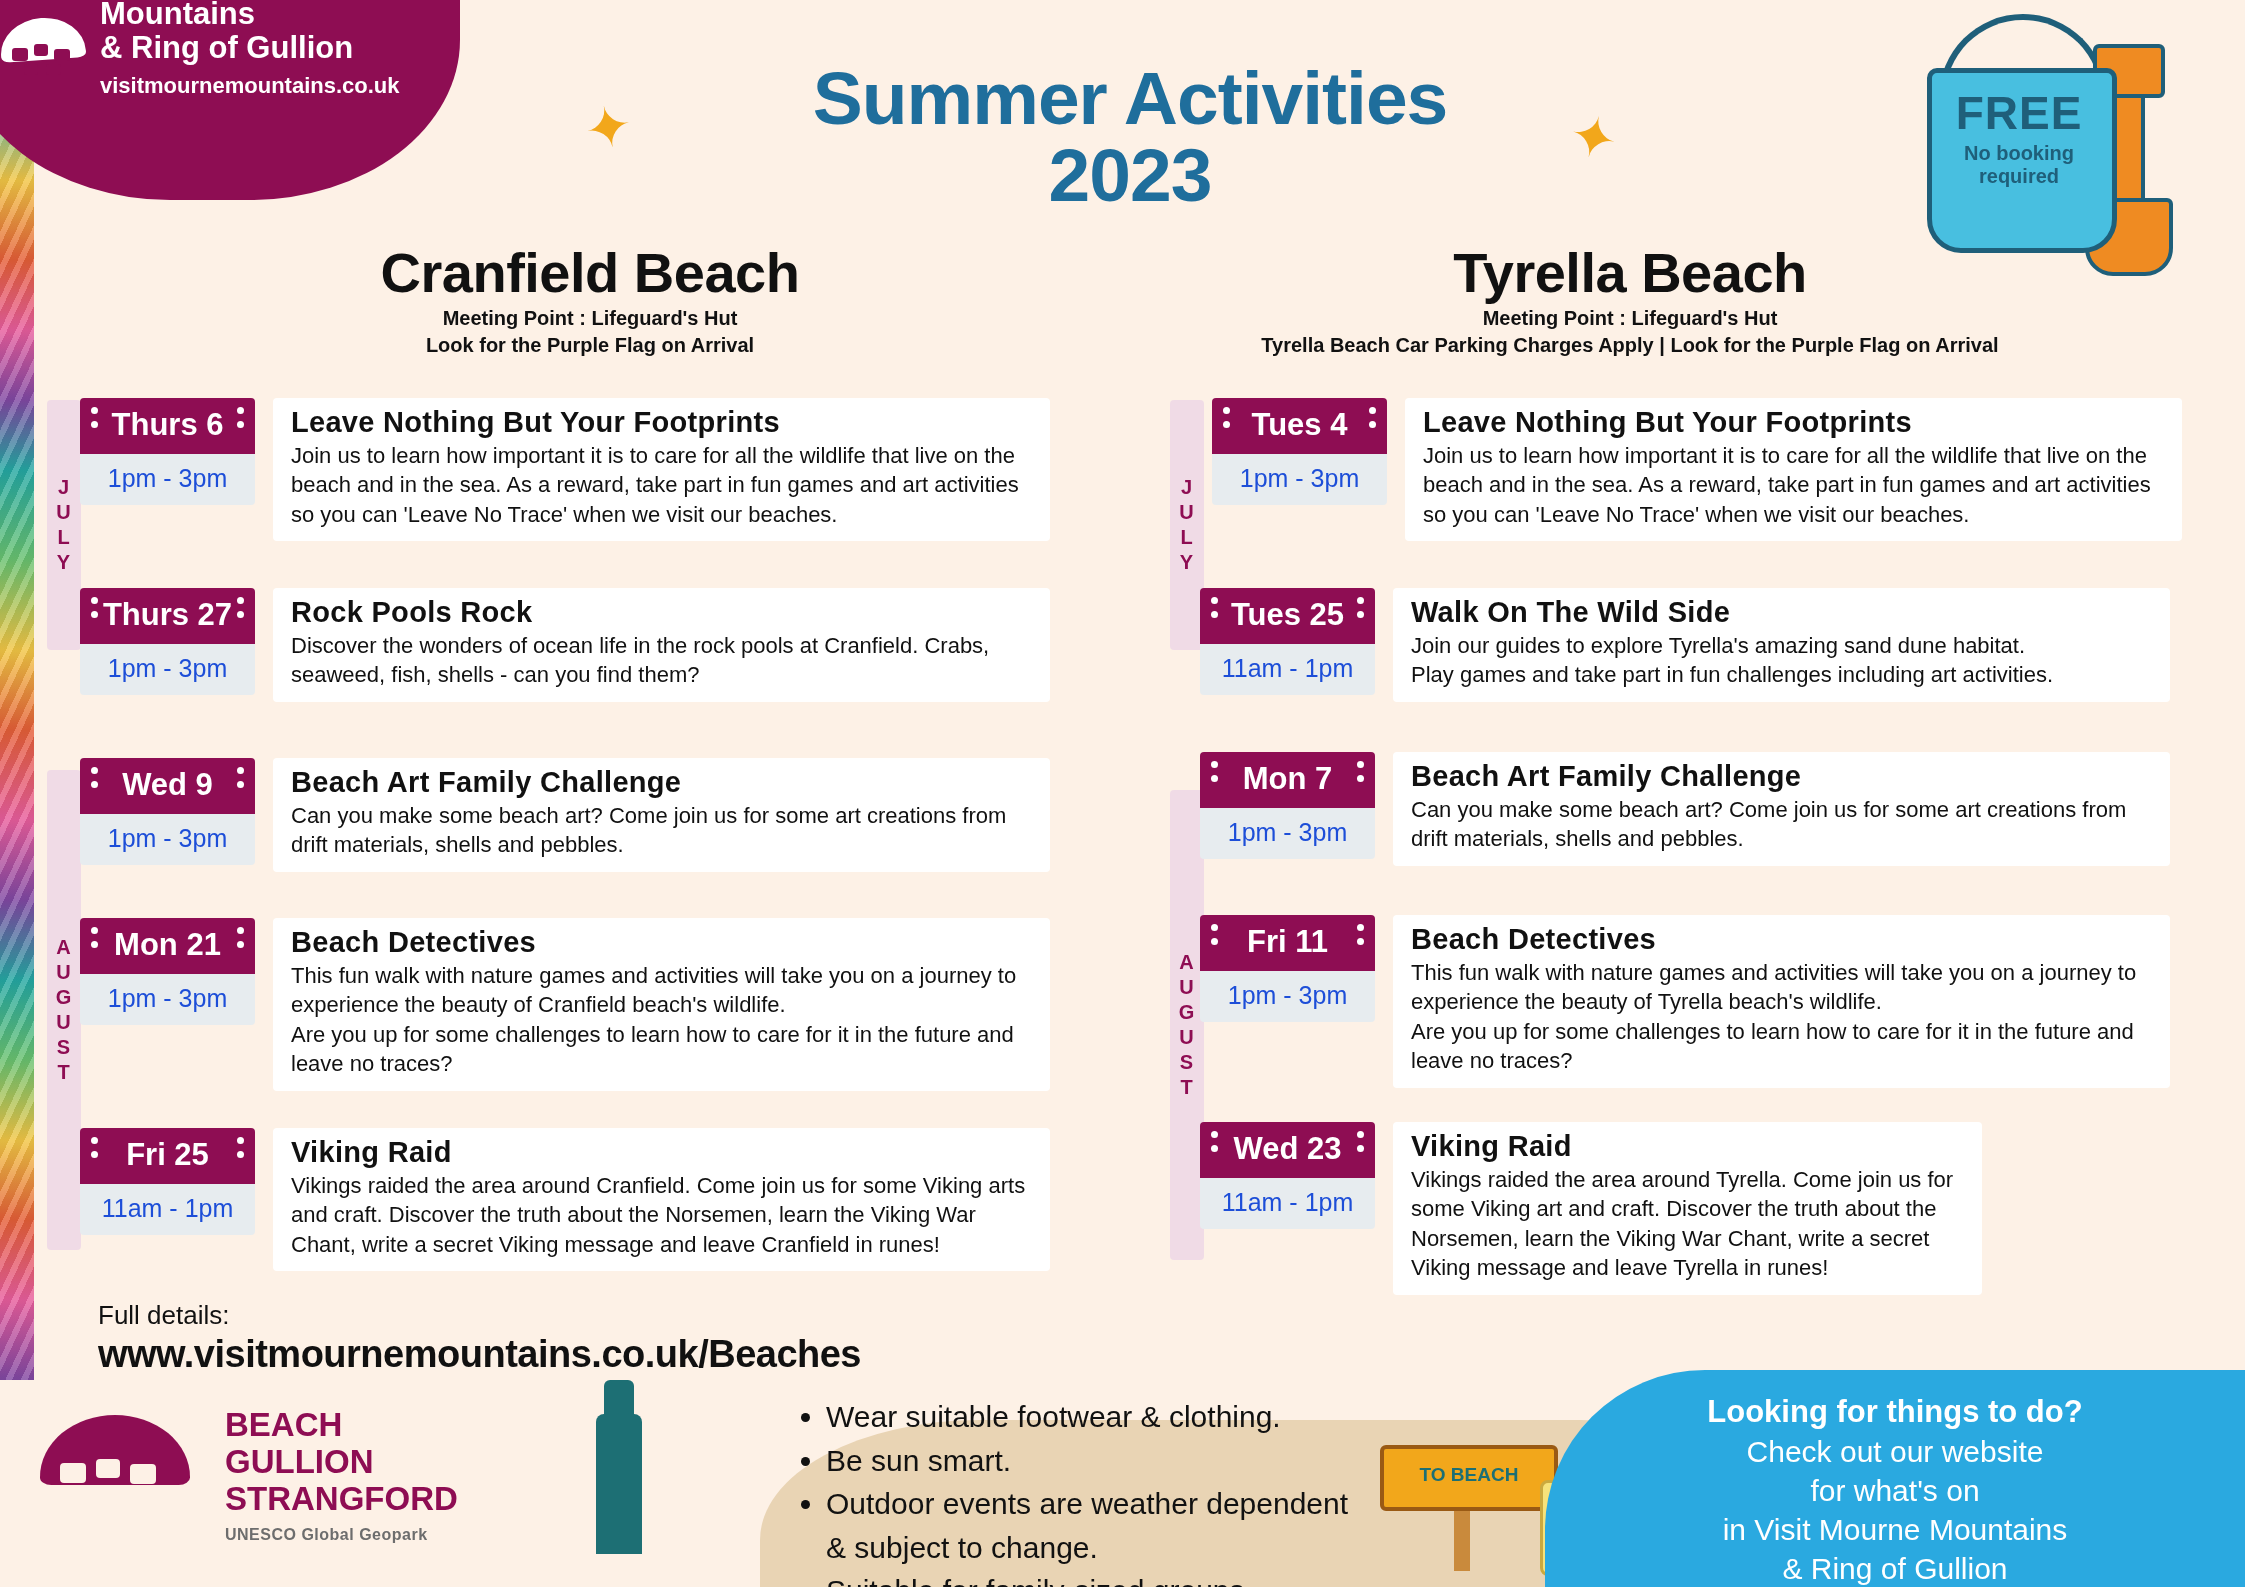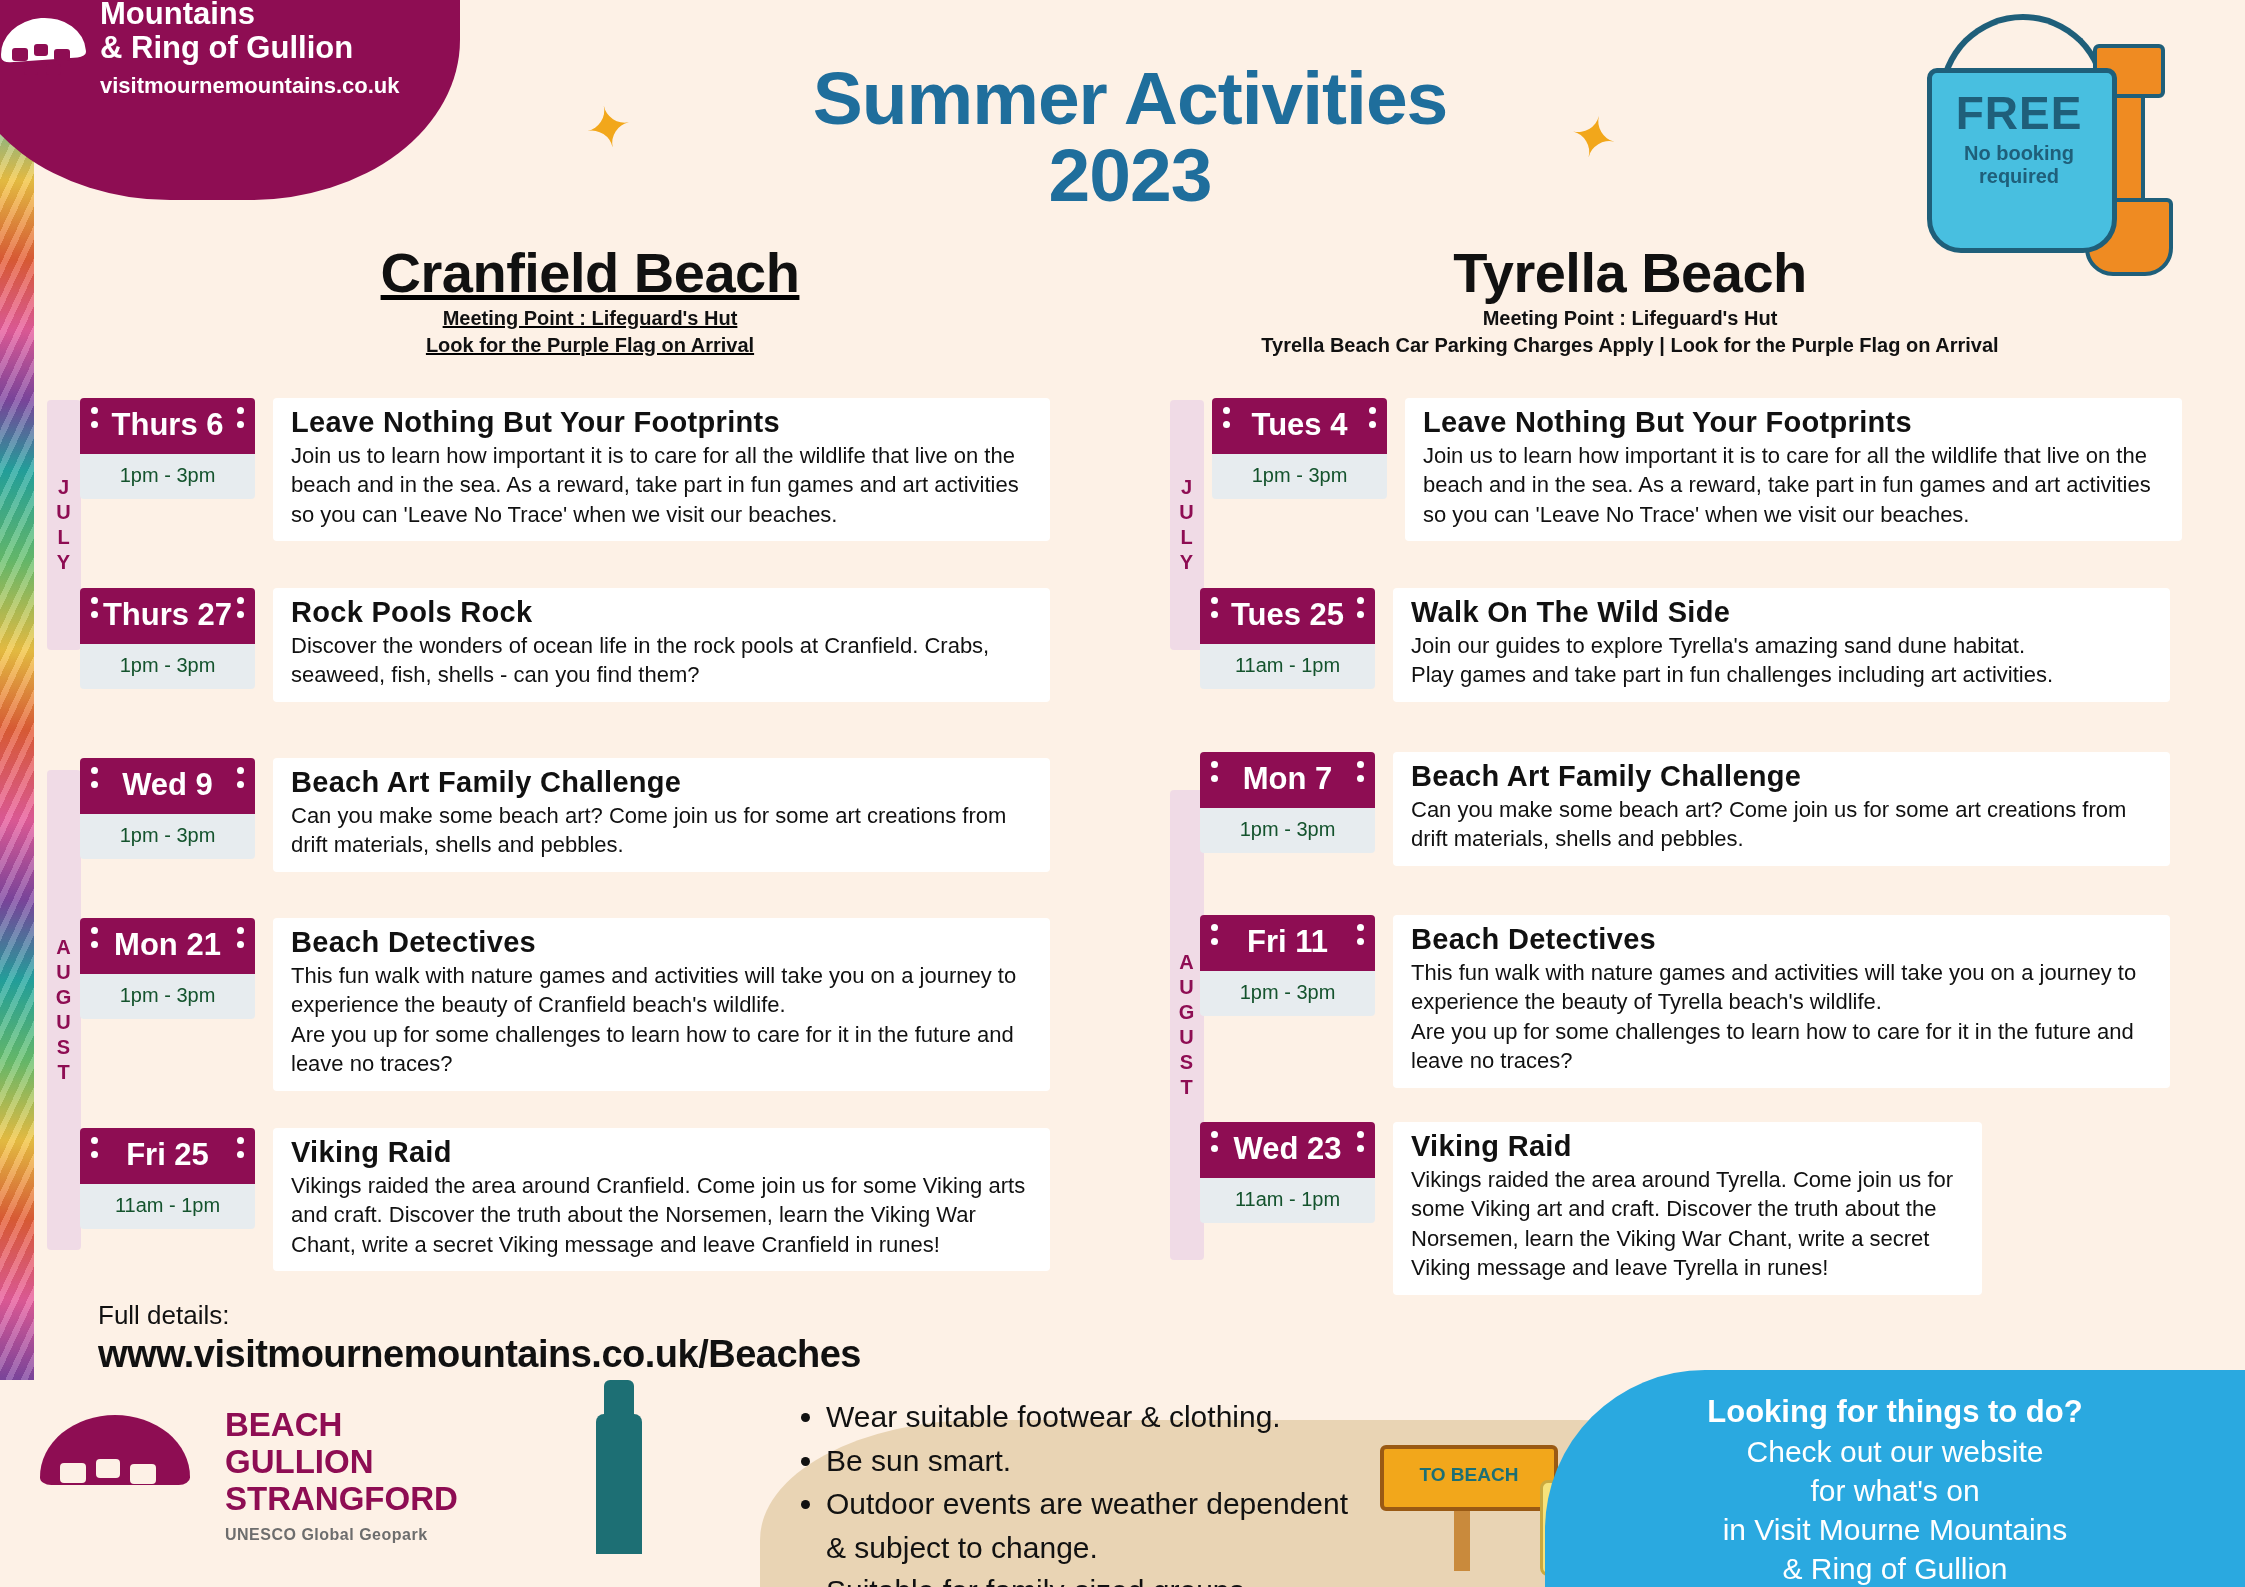--- a/index.html
+++ b/index.html
@@ -60,21 +60,21 @@
   .bucket .spade-t{position:absolute;left:176px;top:36px;width:64px;height:46px;background:#ef8b22;border:4px solid #1f5f7a;border-radius:6px;}
   .bucket .spade-b{position:absolute;left:168px;top:190px;width:80px;height:70px;background:#ef8b22;border:4px solid #1f5f7a;border-radius:6px 6px 28px 28px;}
   .free-txt{position:absolute;left:14px;top:78px;width:176px;text-align:center;color:#1f5f7a;font-weight:bold;}
   .free-txt .big{font-size:46px;display:block;letter-spacing:1px;}
   .free-txt .sm{font-size:20px;display:block;line-height:1.15;margin-top:2px;}
 
   
   .beach-head{position:absolute;text-align:center;}
   .beach-head h2{margin:0;font-size:56px;font-weight:bold;color:#111;letter-spacing:-.5px;}
   .beach-head .meet{margin:0;font-size:20px;font-weight:bold;color:#111;line-height:1.35;}
-  #cranfield-head{left:200px;top:240px;width:780px;text-decoration:underline;}
+  #cranfield-head{left:200px;top:240px;width:780px;}
   #tyrella-head{left:1150px;top:240px;width:960px;}
 
   
   .month-rail{position:absolute;width:34px;background:#f0dbe6;border-radius:4px;
     display:flex;flex-direction:column;align-items:center;justify-content:center;
     color:#8e0d53;font-weight:bold;font-size:20px;letter-spacing:1px;line-height:1.25;}
   .month-rail span{display:block;}
 
   
   .event{position:absolute;display:flex;align-items:flex-start;}
@@ -83,21 +83,21 @@
     background:#8e0d53;color:#fff;font-weight:bold;font-size:31px;
     padding:9px 0 11px;text-align:center;border-radius:4px 4px 0 0;position:relative;
   }
   .tag .date:before,.tag .date:after{
     content:"";position:absolute;top:9px;width:7px;height:7px;border-radius:50%;
     background:#fff;box-shadow:0 14px 0 #fff;
   }
   .tag .date:before{left:11px;}
   .tag .date:after{right:11px;}
   .tag .time{
-    background:#e7ecef;color:#14532d;font-size:20px;text-align:center;padding:10px 0 12px;border-radius:0 0 4px 4px;
+    background:#e7ecef;color:#1d4ed8;font-size:25px;text-align:center;padding:10px 0 12px;border-radius:0 0 4px 4px;
   }
   .card{background:#fff;border-radius:4px;padding:8px 16px 12px 18px;margin-left:18px;flex:1;}
   .card h3{margin:0 0 2px;font-size:29px;font-weight:bold;color:#111;letter-spacing:.3px;}
   .card p{margin:0;font-size:22px;line-height:1.34;color:#111;}
 
   
   .full-details{position:absolute;left:98px;top:1300px;}
   .full-details .lbl{font-size:26px;color:#111;}
   .full-details .url{font-size:38px;font-weight:bold;color:#111;letter-spacing:-.5px;margin-top:2px;}
 

